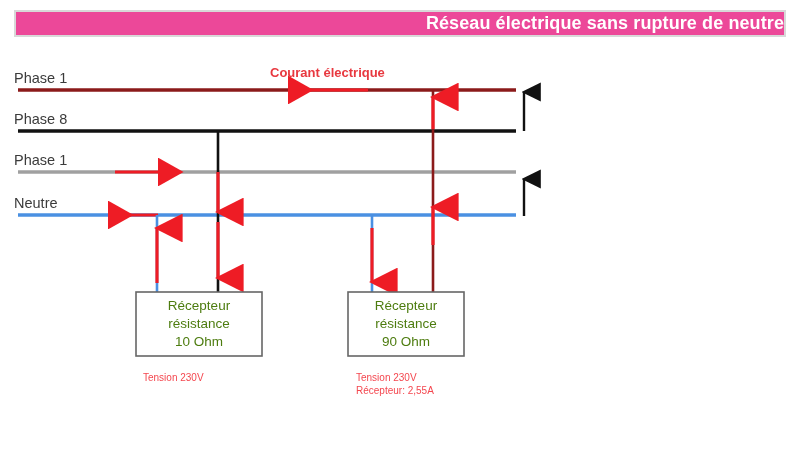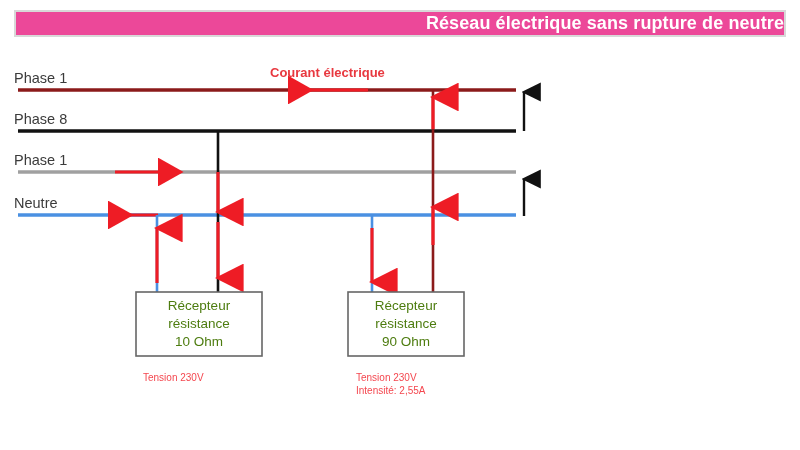--- a/index.html
+++ b/index.html
@@ -184,17 +184,17 @@
     <span>résistance</span>
     <span>90 Ohm</span>
   </div>
 
   <div class="caption" style="left:143px; top:371px;">
     <div>Tension 230V</div>
   </div>
 
   <div class="caption" style="left:356px; top:371px;">
     <div>Tension 230V</div>
-    <div>Intensité: 2,55A</div>
+    <div>Récepteur: 2,55A</div>
   </div>
 
 
 </div>
 
 </body></html>

